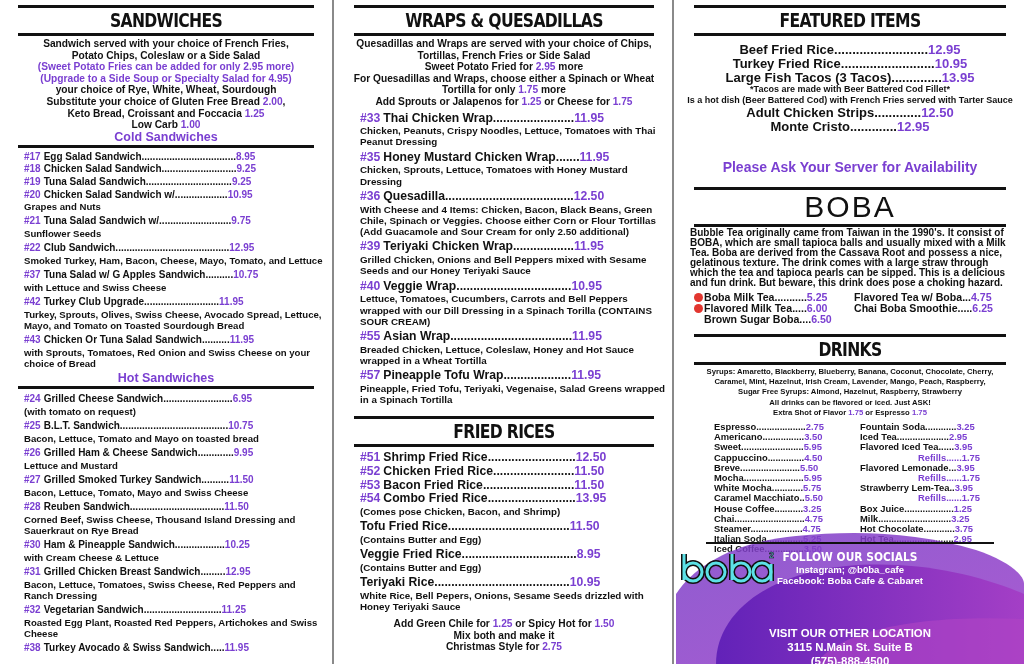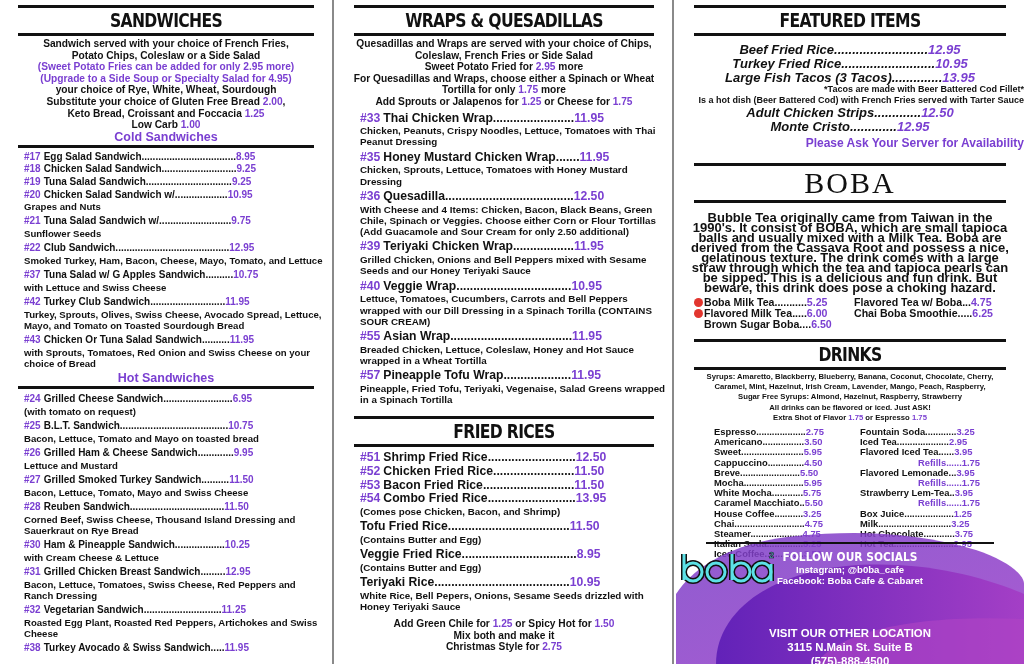--- a/index.html
+++ b/index.html
@@ -19,24 +19,24 @@
   .item .row { display: flex; font-weight: bold; font-size: 11.2px; line-height: 12.6px; white-space: nowrap; }
   .item .num { color: #7a3fd1; margin-right: 3px; }
   .item .name { }
   .item .dots { flex: 0 1 auto; overflow: hidden; }
   .item .price { color: #7a3fd1; }
   .item .desc { font-size: 9.6px; font-weight: bold; line-height: 11.3px; }
   #col1 .item .row { font-size: 10px; }
   #col2 .item .row { font-size: 12.2px; line-height: 13.6px; }
   #col2 .item .desc { font-size: 9.8px; }
   .gap { height: 3px; }
-  .feat { text-align: center; font-weight: bold; font-size: 13px; line-height: 13.8px; white-space: nowrap; font-style: italic; }
-  .feat-note { text-align: right; font-weight: bold; font-size: 9px; line-height: 11px; }
-  .boba-title { font-family: Liberation Serif, serif; font-size: 30px; text-align: center; line-height: 34px; letter-spacing: 2px; font-weight: normal; }
-  .boba-desc { text-align: center; font-size: 13px; font-weight: bold; line-height: 10px; padding: 10px 14px 0; }
+  .feat { text-align: center; font-weight: bold; font-size: 13px; line-height: 13.8px; white-space: nowrap; }
+  .feat-note { text-align: center; font-weight: bold; font-size: 9px; line-height: 11px; }
+  .boba-title { font-family: Liberation Sans, sans-serif; font-size: 30px; text-align: center; line-height: 34px; letter-spacing: 2px; font-weight: normal; }
+  .boba-desc { font-size: 10px; font-weight: bold; line-height: 10px; padding: 1px 14px 0; }
   .boba-grid { display: flex; padding: 4px 10px 0 18px; }
   .boba-grid .bcol { flex: 1; }
   .bitem { font-weight: bold; font-size: 10.6px; line-height: 11px; white-space: nowrap; display: flex; align-items: center; }
   .bitem .pin { width: 9px; height: 9px; border-radius: 50%; background: #e2362f; display: inline-block; margin-right: 1px; }
   .bitem .pin.none { background: transparent; }
   .bitem .price { color: #7a3fd1; }
   .drinks-intro { text-align: center; font-size: 7.7px; font-weight: bold; line-height: 10.2px; padding: 2px 4px 0; }
   .drinks-grid { display: flex; padding: 4px 18px 0 38px; }
   .dcol { flex: 1; }
   .ditem { font-weight: bold; font-size: 9.4px; line-height: 10.2px; white-space: nowrap; }
@@ -130,21 +130,21 @@
           <span class="name">Tuna Salad w/ G Apples Sandwich</span>
           <span class="dots">..........</span>
           <span class="price">10.75</span>
         </div>
         <div class="desc">with Lettuce and Swiss Cheese</div>
       </div>
       <div class="gap"></div>
       <div class="item">
         <div class="row">
           <span class="num">#42</span>
-          <span class="name">Turkey Club Sandwich</span>
+          <span class="name">Turkey Club Upgrade</span>
           <span class="dots">...........................</span>
           <span class="price">11.95</span>
         </div>
         <div class="desc">Turkey, Sprouts, Olives, Swiss Cheese, Avocado Spread, Lettuce, Mayo, and Tomato on Toasted Sourdough Bread</div>
       </div>
       <div class="gap"></div>
       <div class="item">
         <div class="row">
           <span class="num">#43</span>
           <span class="name">Chicken Or Tuna Salad Sandwich</span>
@@ -248,21 +248,21 @@
       </div>
     </div>
 </div>
 
 <div class="col" id="col2">
   <div class="rule top"></div>
   <div class="section-title">WRAPS &amp; QUESADILLAS</div>
   <div class="rule"></div>
   <div class="intro" id="wraps-intro">
       <div><span>Quesadillas and Wraps are served with your choice of Chips,</span></div>
-      <div><span>Coleslaw, French Fries or Side Salad</span></div>
+      <div><span>Tortillas, French Fries or Side Salad</span></div>
       <div><span>Sweet Potato Fried for </span><span class="purple">2.95</span><span> more</span></div>
       <div><span>For Quesadillas and Wraps, choose either a Spinach or Wheat</span></div>
       <div><span>Tortilla for only </span><span class="purple">1.75</span><span> more</span></div>
       <div><span>Add Sprouts or Jalapenos for </span><span class="purple">1.25</span><span> or Cheese for </span><span class="purple">1.75</span></div>
     </div>
   <div id="wraps-list" style="padding-top:4px;">
       <div class="item">
         <div class="row">
           <span class="num">#33</span>
           <span class="name">Thai Chicken Wrap</span>
@@ -412,21 +412,21 @@
   <div class="rule"></div>
   <div id="feat-list" style="padding-top:7px;">
       <div class="feat"><span>Beef Fried Rice</span><span>..........................</span><span class="purple">12.95</span></div>
       <div class="feat"><span>Turkey Fried Rice</span><span>..........................</span><span class="purple">10.95</span></div>
       <div class="feat"><span>Large Fish Tacos (3 Tacos)</span><span>..............</span><span class="purple">13.95</span></div>
       <div class="feat-note">*Tacos are made with Beer Battered Cod Fillet*</div>
       <div class="feat-note">Is a hot dish (Beer Battered Cod) with French Fries served with Tarter Sauce</div>
       <div class="feat"><span>Adult Chicken Strips</span><span>.............</span><span class="purple">12.50</span></div>
       <div class="feat"><span>Monte Cristo</span><span>.............</span><span class="purple">12.95</span></div>
     </div>
-  <div class="feat-note purple" style="font-size:12px; padding-top:4px;">Please Ask Your Server for Availability</div>
+  <div class="feat-note purple" style="font-size:14px; padding-top:4px;margin-top:24px;">Please Ask Your Server for Availability</div>
 
   <div class="rule" style="margin-top:14px;"></div>
   <div class="boba-title">BOBA</div>
   <div class="rule"></div>
   <div class="boba-desc">Bubble Tea originally came from Taiwan in the 1990's. It consist of BOBA, which are small tapioca balls and usually mixed with a Milk Tea. Boba are derived from the Cassava Root and possess a nice, gelatinous texture. The drink comes with a large straw through which the tea and tapioca pearls can be sipped. This is a delicious and fun drink. But beware, this drink does pose a choking hazard.</div>
   <div class="boba-grid">
     <div class="bcol" id="boba-left">
         <div class="bitem">
           <span class="pin"></span>
           <span>Boba Milk Tea</span>

